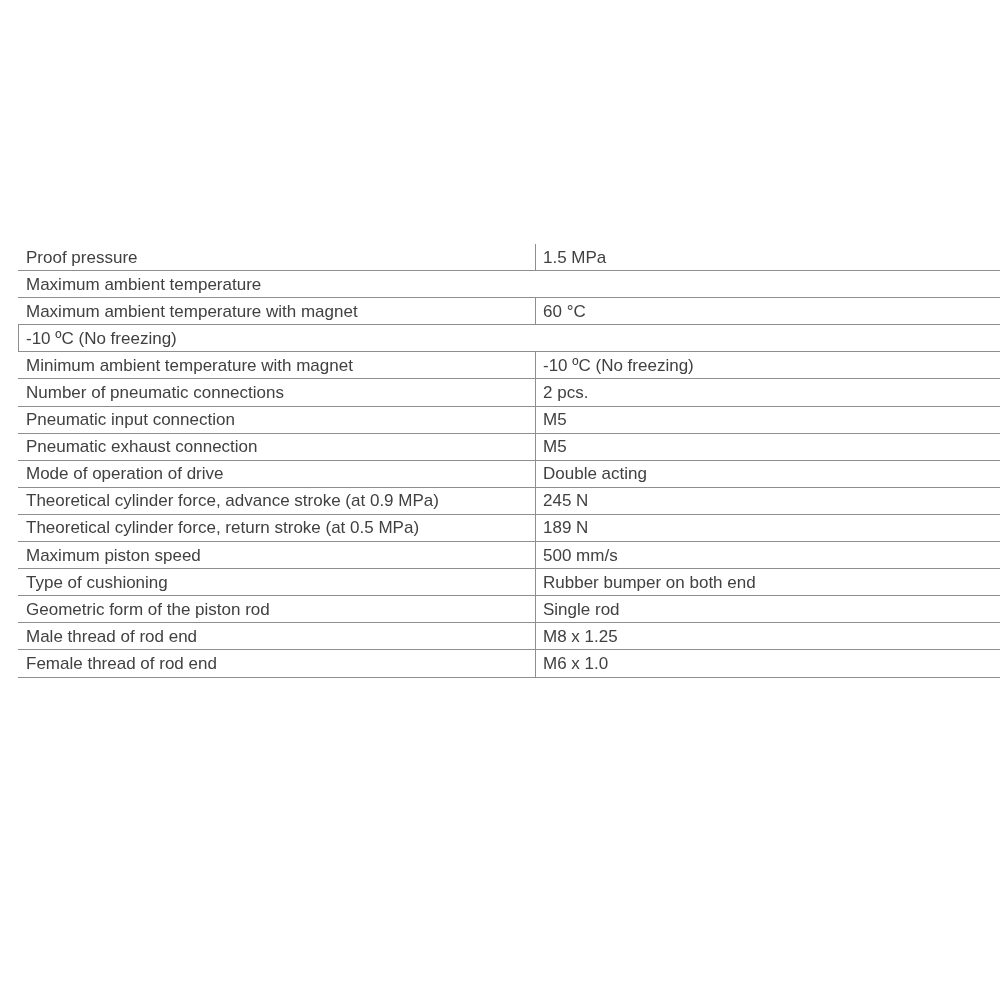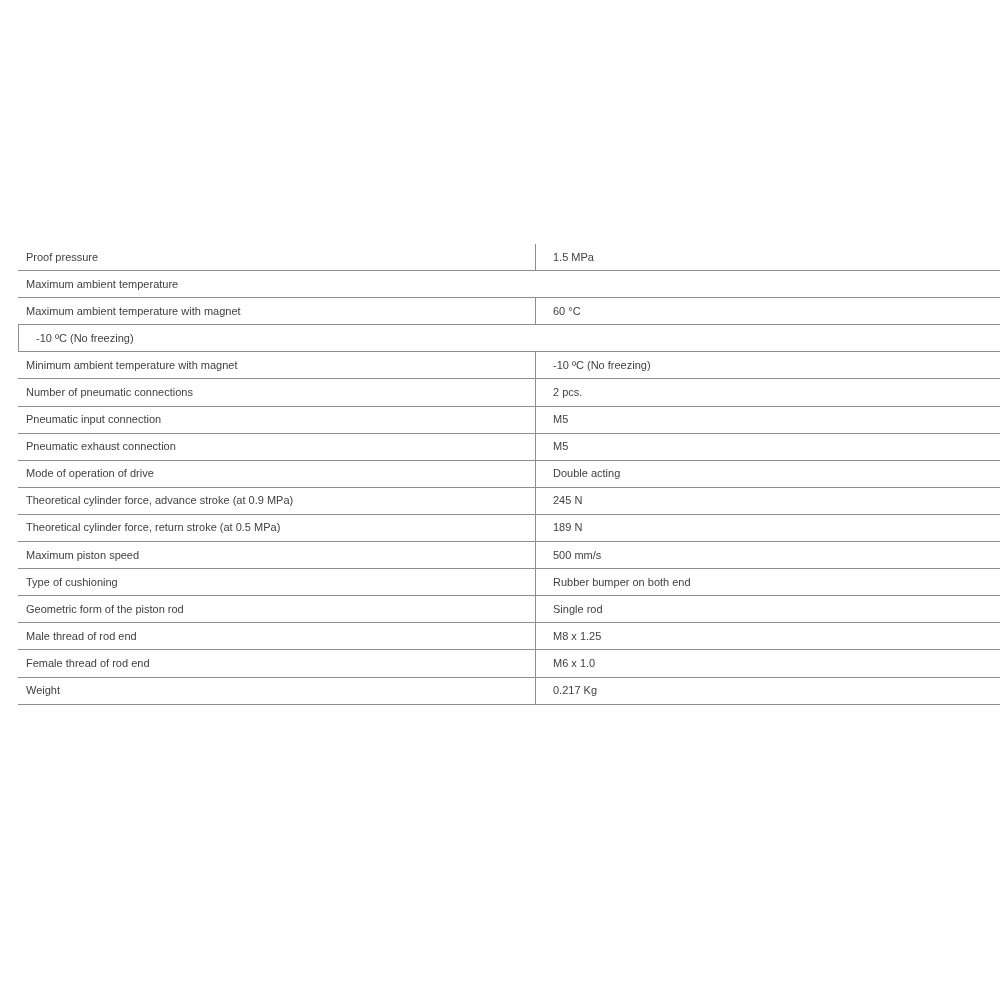--- a/index.html
+++ b/index.html
@@ -13,21 +13,21 @@
     position: relative;
     font-family: "Liberation Sans", sans-serif;
     overflow: hidden;
   }
   .spec-table {
     position: absolute;
     left: 18px;
     top: 244px;
     width: 982px;
     color: var(--text-color, #414141);
-    font-size: 11px;
+    font-size: 17px;
     line-height: 1;
   }
   .spec-row {
     display: flex;
     height: 27.1px;
     box-sizing: border-box;
     border-bottom: 1.5px solid var(--line-color, #8e8e8e);
   }
   .cell {
     display: flex;
@@ -36,21 +36,21 @@
     white-space: nowrap;
     overflow: hidden;
   }
   .cell.property {
     width: 517px;
     padding-left: 8px;
   }
   .cell.value {
     flex: 1;
     border-left: 1.5px solid var(--line-color, #8e8e8e);
-    padding-left: 17px;
+    padding-left: 7px;
   }
 </style>
 </head>
 <body style="background: rgb(255, 255, 255);">
 
 <div class="spec-table" id="spec-table">
 
     <div class="spec-row">
       <div class="cell property">Proof pressure</div>
       <div class="cell value">1.5 MPa</div>
@@ -122,17 +122,13 @@
     <div class="spec-row">
       <div class="cell property">Male thread of rod end</div>
       <div class="cell value">M8 x 1.25</div>
     </div>
 
     <div class="spec-row">
       <div class="cell property">Female thread of rod end</div>
       <div class="cell value">M6 x 1.0</div>
     </div>
 
-    <div class="spec-row">
-      <div class="cell property">Weight</div>
-      <div class="cell value">0.217 Kg</div>
-    </div>
   </div>
 
 </body></html>

